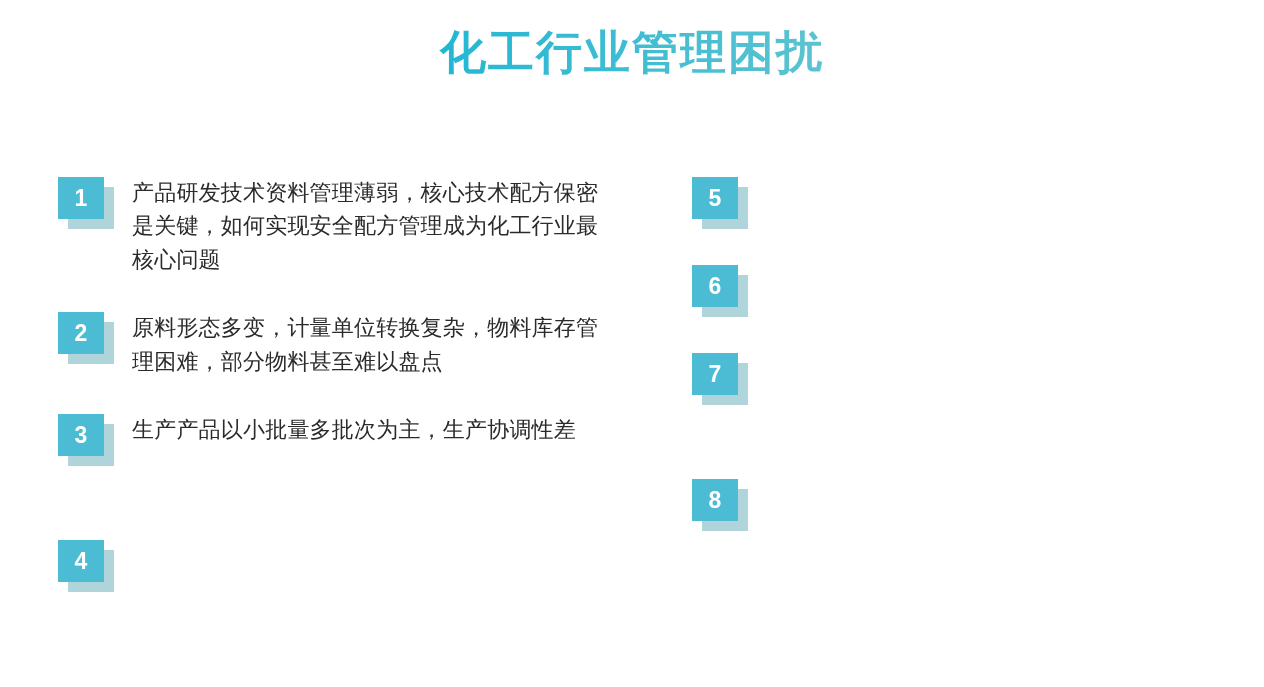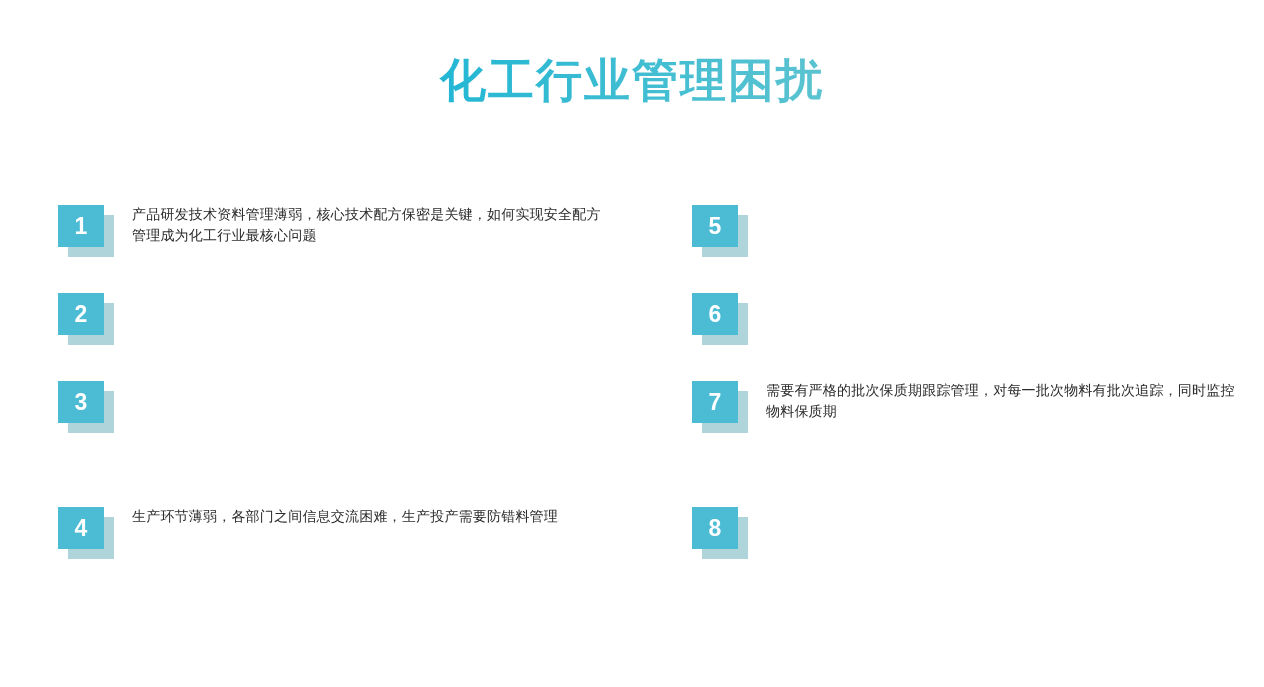--- a/index.html
+++ b/index.html
@@ -22,21 +22,20 @@
   .slide-title {
     text-align: center;
     font-size: 46px;
     font-weight: bold;
     letter-spacing: 2px;
     padding-top: 22px;
     background: linear-gradient(90deg, #0fb6dd 0%, #23b7d4 35%, #6ec7cf 75%, #9ad3cf 100%);
     -webkit-background-clip: text;
     background-clip: text;
     color: transparent;
-    margin-top: 28px;
     -webkit-text-fill-color: transparent;
   }
   .columns {
     position: absolute;
     top: 175px;
     left: 0;
     width: 1264px;
     display: flex;
     gap: 0px;
   }
@@ -78,21 +77,21 @@
     background: #4bbcd4;
     color: #ffffff;
     font-size: 23px;
     font-weight: bold;
     display: flex;
     align-items: center;
     justify-content: center;
     line-height: 1;
   }
   .item-text {
-    font-size: 14px;
+    font-size: 22px;
     line-height: 1.52;
     color: #2b2b2b;
     letter-spacing: 0.2px;
     flex: 1;
     padding-top: 1px;
   }
   .gap-spacer { height: 38px; }
 </style>
 </head>
 <body>
@@ -111,37 +110,38 @@
           <div class="badge">1</div>
         </div>
         <div class="item-text">产品研发技术资料管理薄弱，核心技术配方保密是关键，如何实现安全配方管理成为化工行业最核心问题</div>
       </div>
 
       <div class="item">
         <div class="badge-wrap">
           <div class="badge-shadow"></div>
           <div class="badge">2</div>
         </div>
+        <div class="item-text">原料形态多变，计量单位转换复杂，物料库存管理困难，部分物料甚至难以盘点</div>
       </div>
 
       <div class="item">
         <div class="badge-wrap">
           <div class="badge-shadow"></div>
           <div class="badge">3</div>
         </div>
+        <div class="item-text">生产产品以小批量多批次为主，生产协调性差</div>
       </div>
 
       <div class="gap-spacer"></div>
 
       <div class="item">
         <div class="badge-wrap">
           <div class="badge-shadow"></div>
           <div class="badge">4</div>
         </div>
-        <div class="item-text">生产环节薄弱，各部门之间信息交流困难，生产投产需要防错料管理</div>
       </div>
 
     </div>
 
     <div class="col right">
 
       <div class="item">
         <div class="badge-wrap">
           <div class="badge-shadow"></div>
           <div class="badge">5</div>
@@ -153,21 +153,20 @@
           <div class="badge-shadow"></div>
           <div class="badge">6</div>
         </div>
       </div>
 
       <div class="item">
         <div class="badge-wrap">
           <div class="badge-shadow"></div>
           <div class="badge">7</div>
         </div>
-        <div class="item-text">需要有严格的批次保质期跟踪管理，对每一批次物料有批次追踪，同时监控物料保质期</div>
       </div>
 
       <div class="gap-spacer"></div>
 
       <div class="item">
         <div class="badge-wrap">
           <div class="badge-shadow"></div>
           <div class="badge">8</div>
         </div>
       </div>

